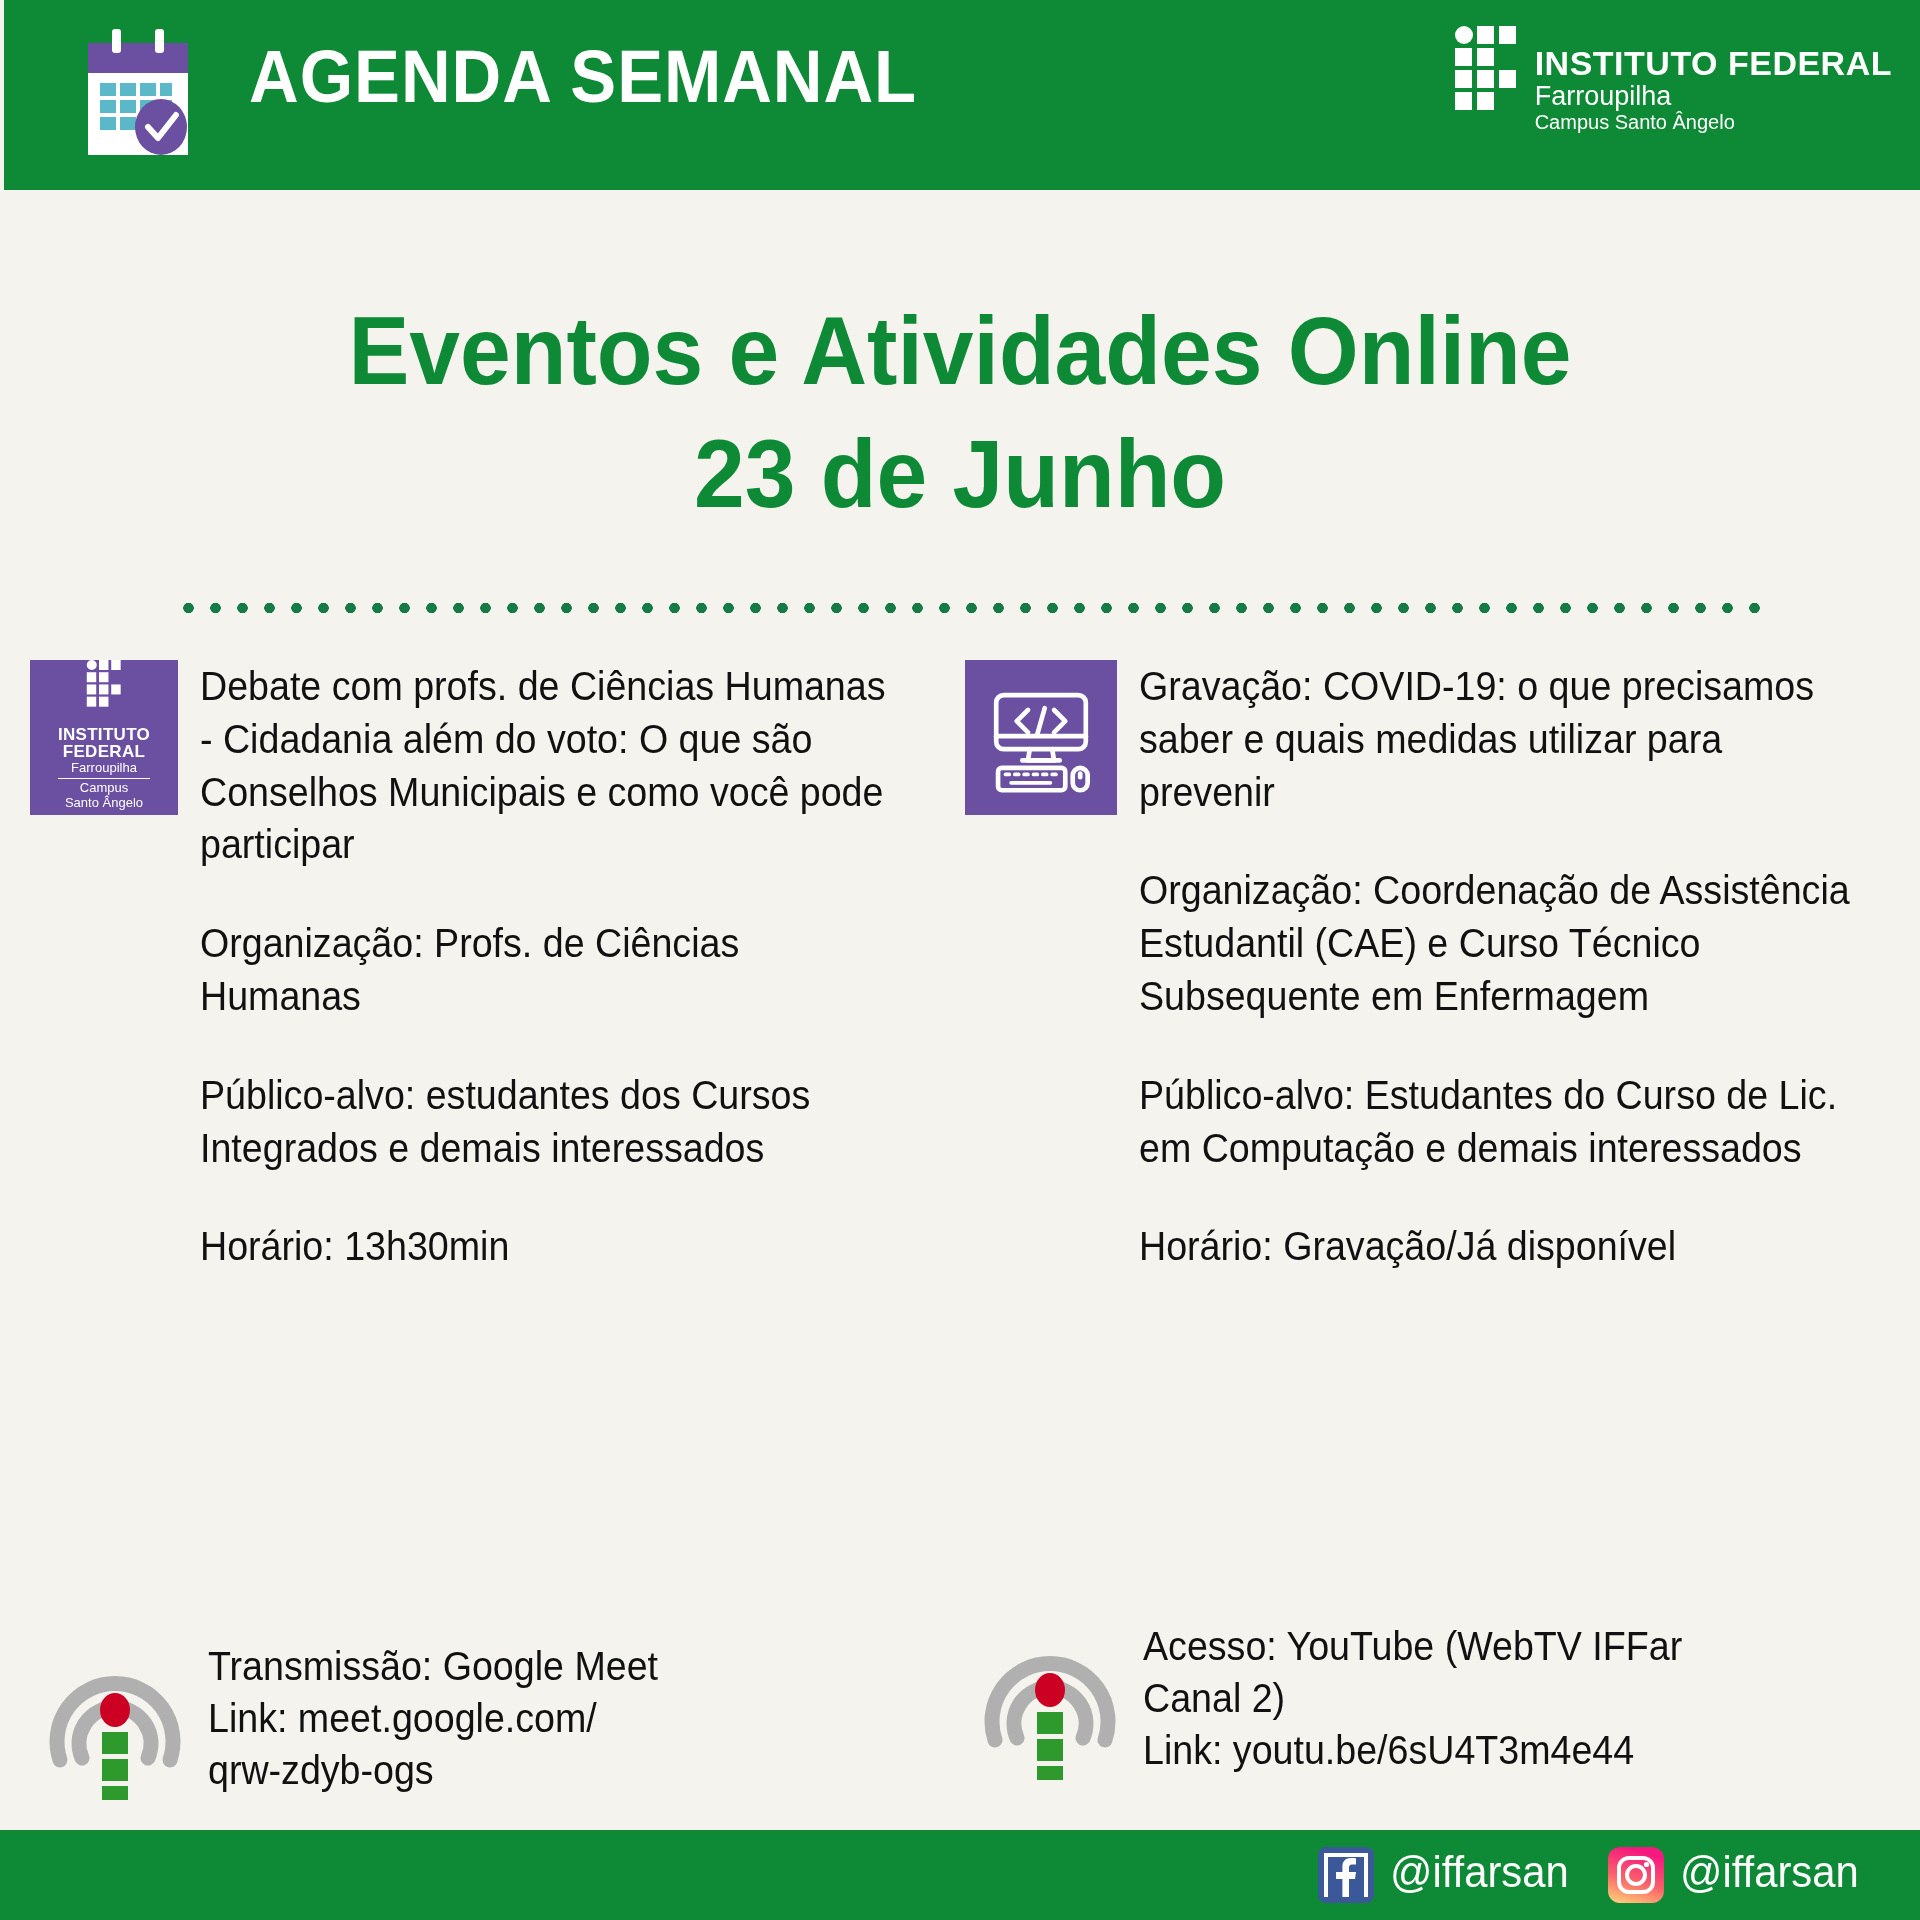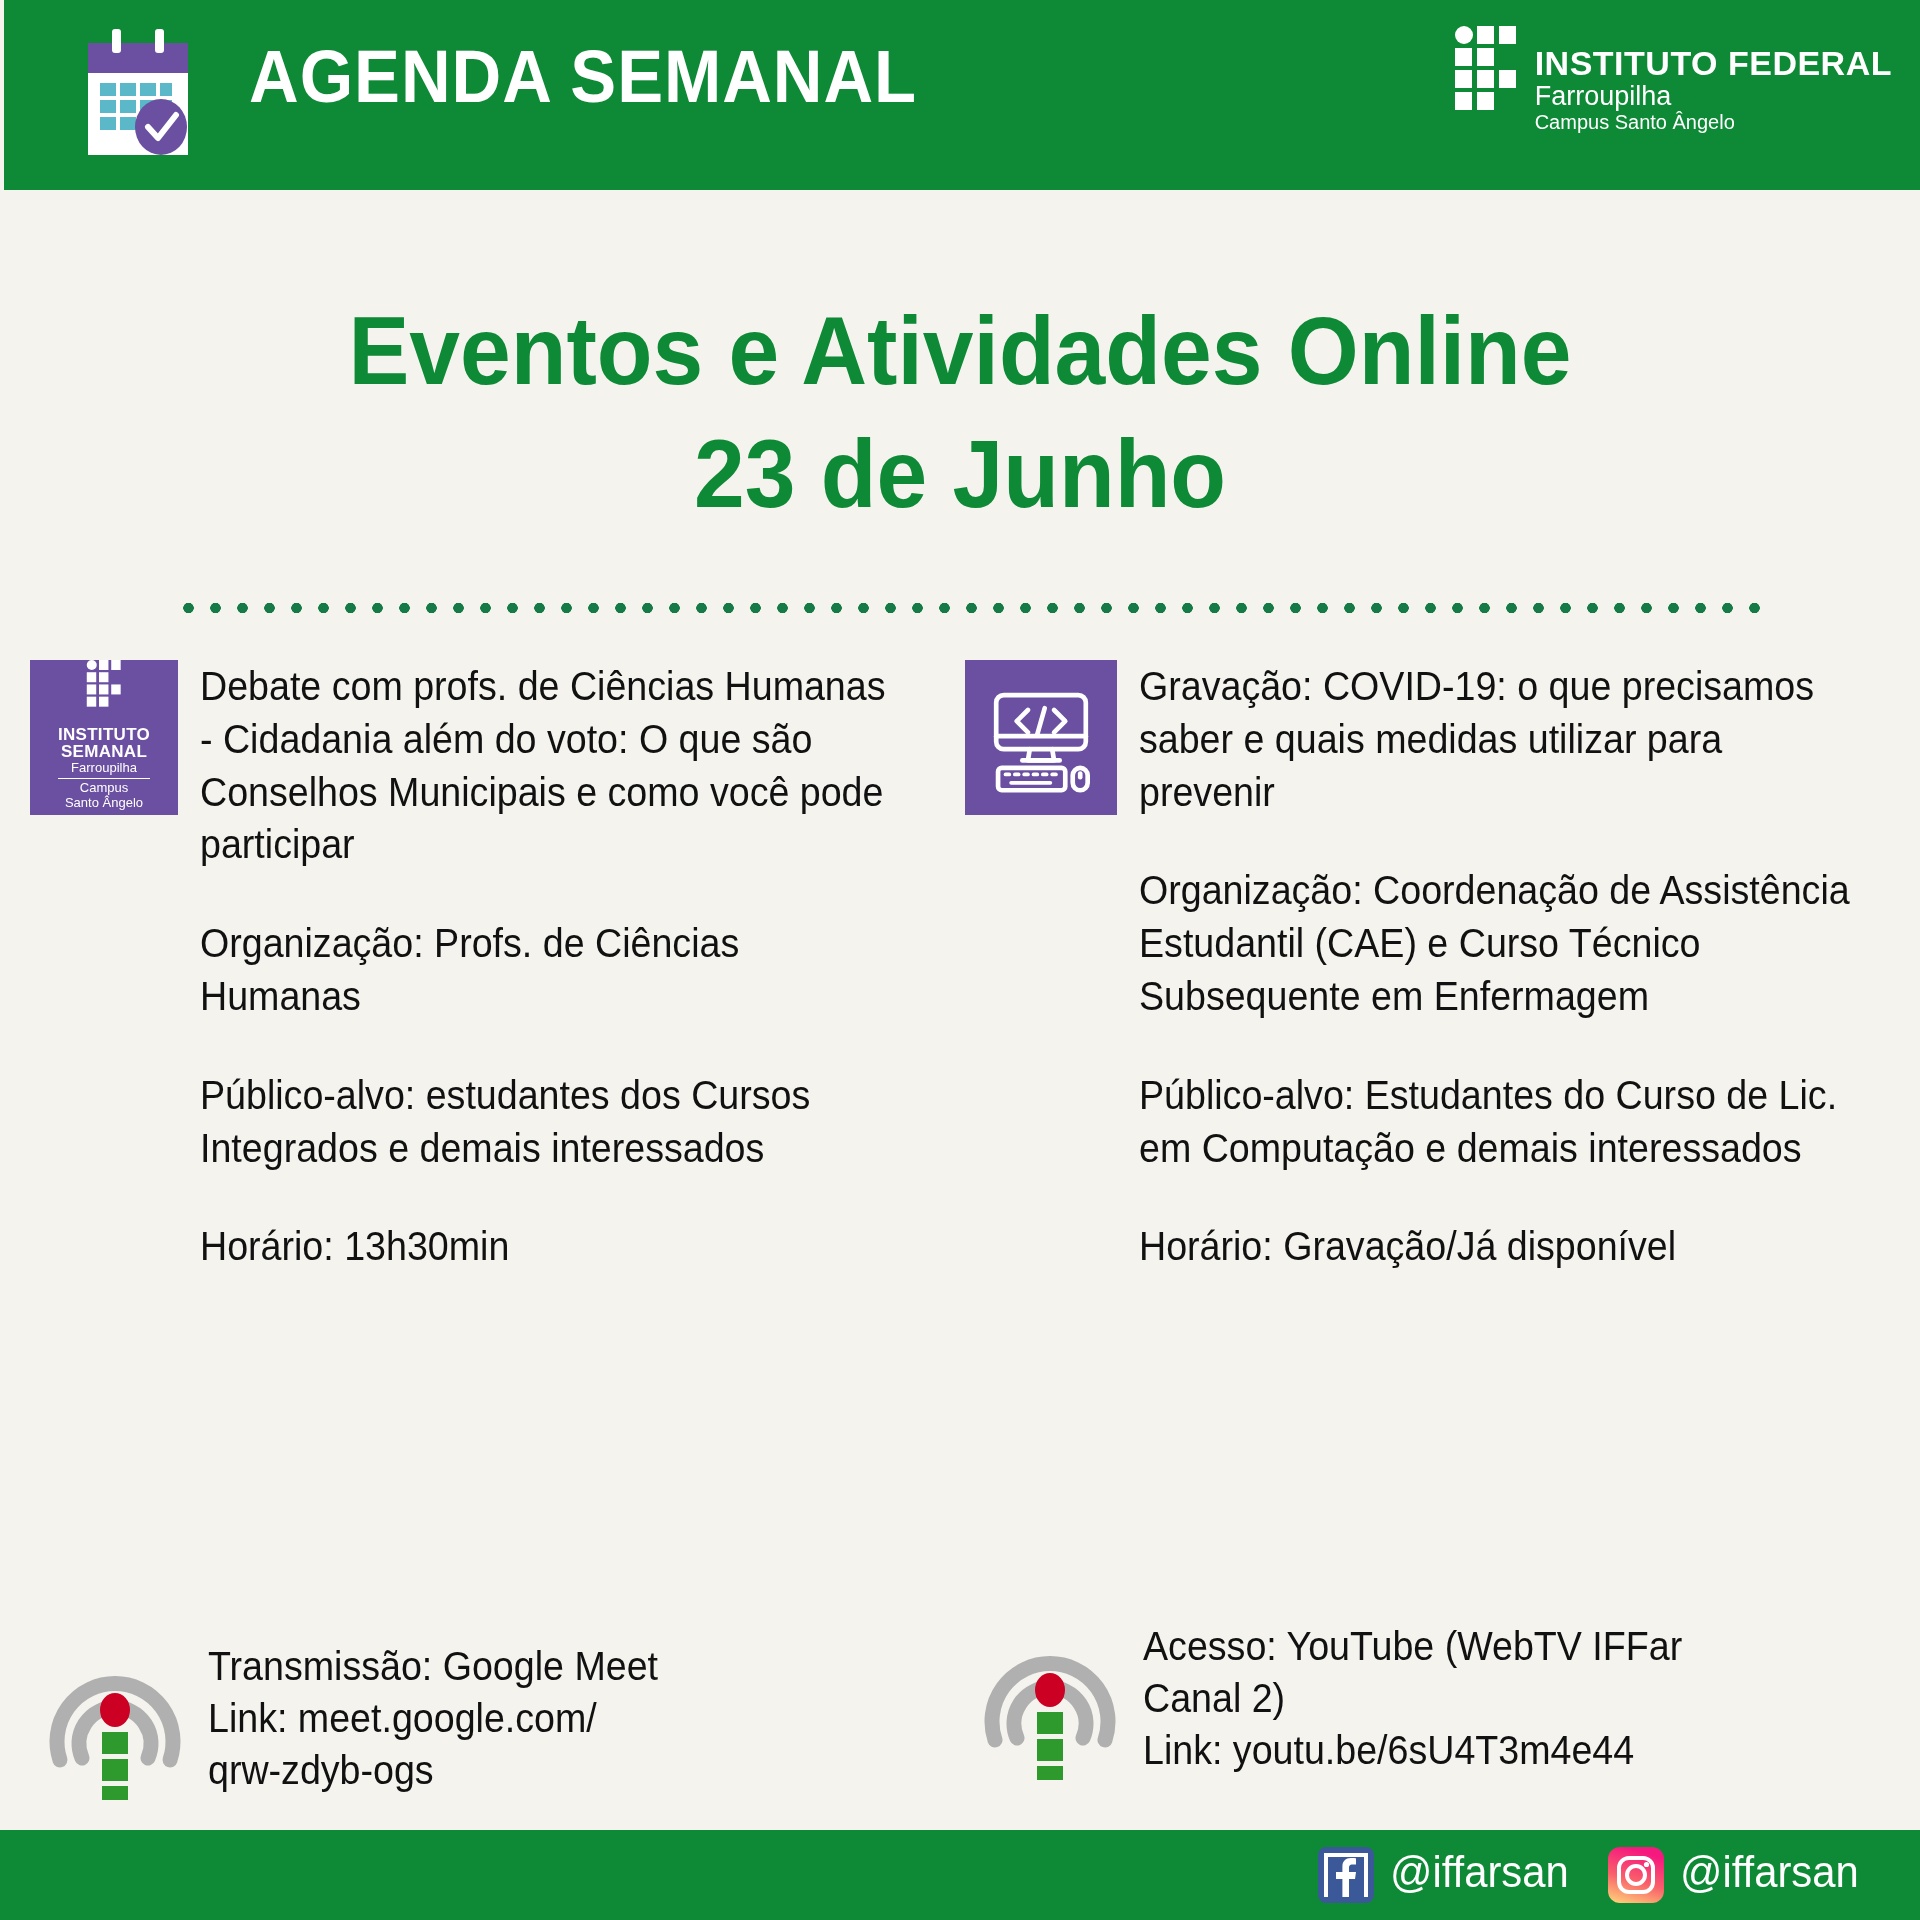--- a/index.html
+++ b/index.html
@@ -205,21 +205,21 @@
           <rect x="0" y="22" width="17" height="18"></rect>
           <rect x="22" y="22" width="17" height="18"></rect>
           <rect x="0" y="44" width="17" height="18"></rect>
           <rect x="22" y="44" width="17" height="18"></rect>
           <rect x="44" y="44" width="17" height="18"></rect>
           <rect x="0" y="66" width="17" height="18"></rect>
           <rect x="22" y="66" width="17" height="18"></rect>
         </svg>
       </span>
       <div class="n1">INSTITUTO</div>
-      <div class="n2">SEMANAL</div>
+      <div class="n2">FEDERAL</div>
       <div class="n3">Farroupilha</div>
       <div class="sep"></div>
       <div class="n4">Campus</div>
       <div class="n5">Santo Ângelo</div>
     </div>
 
     <div class="body-text" style="width:760px;">
       <p>Debate com profs. de Ciências Humanas - Cidadania além do voto: O que são Conselhos Municipais e como você pode participar</p>
       <p>Organização: Profs. de Ciências Humanas</p>
       <p>Público-alvo: estudantes dos Cursos Integrados e demais interessados</p>

